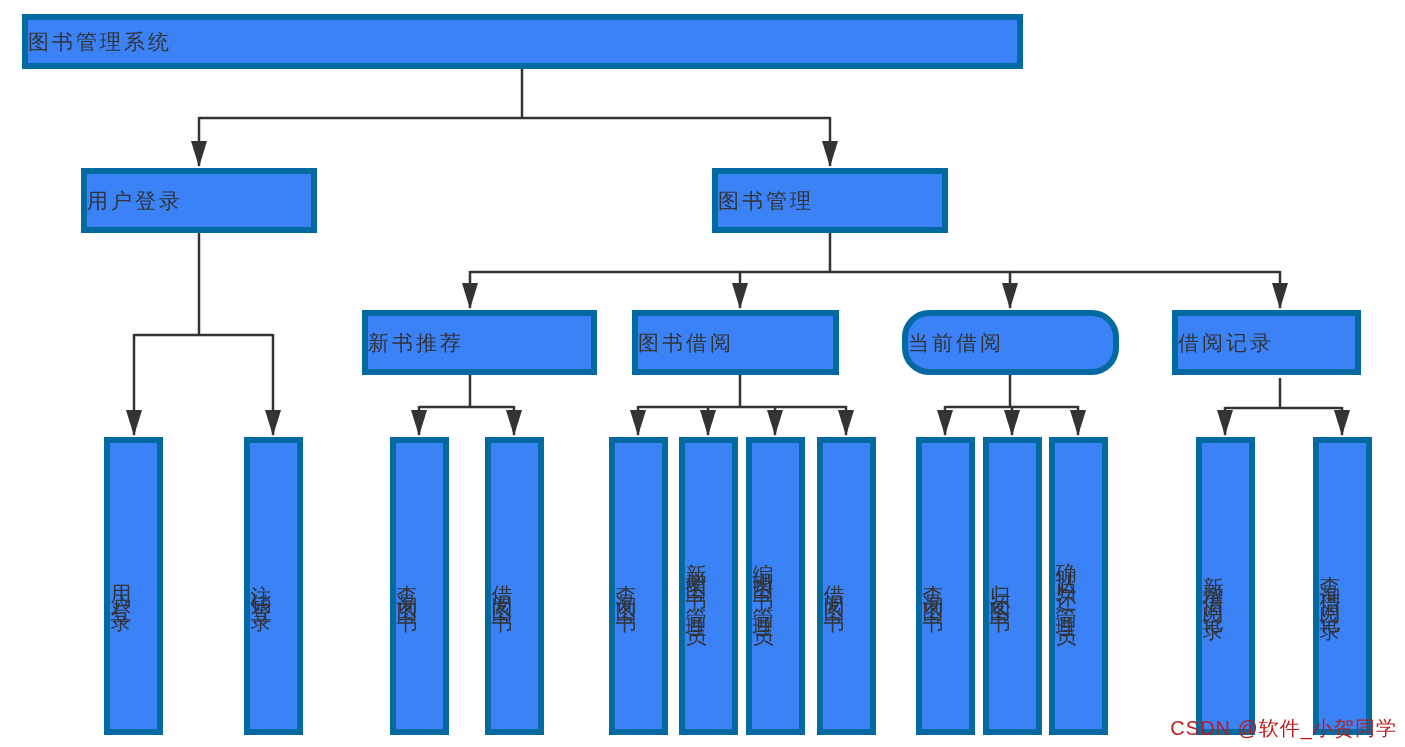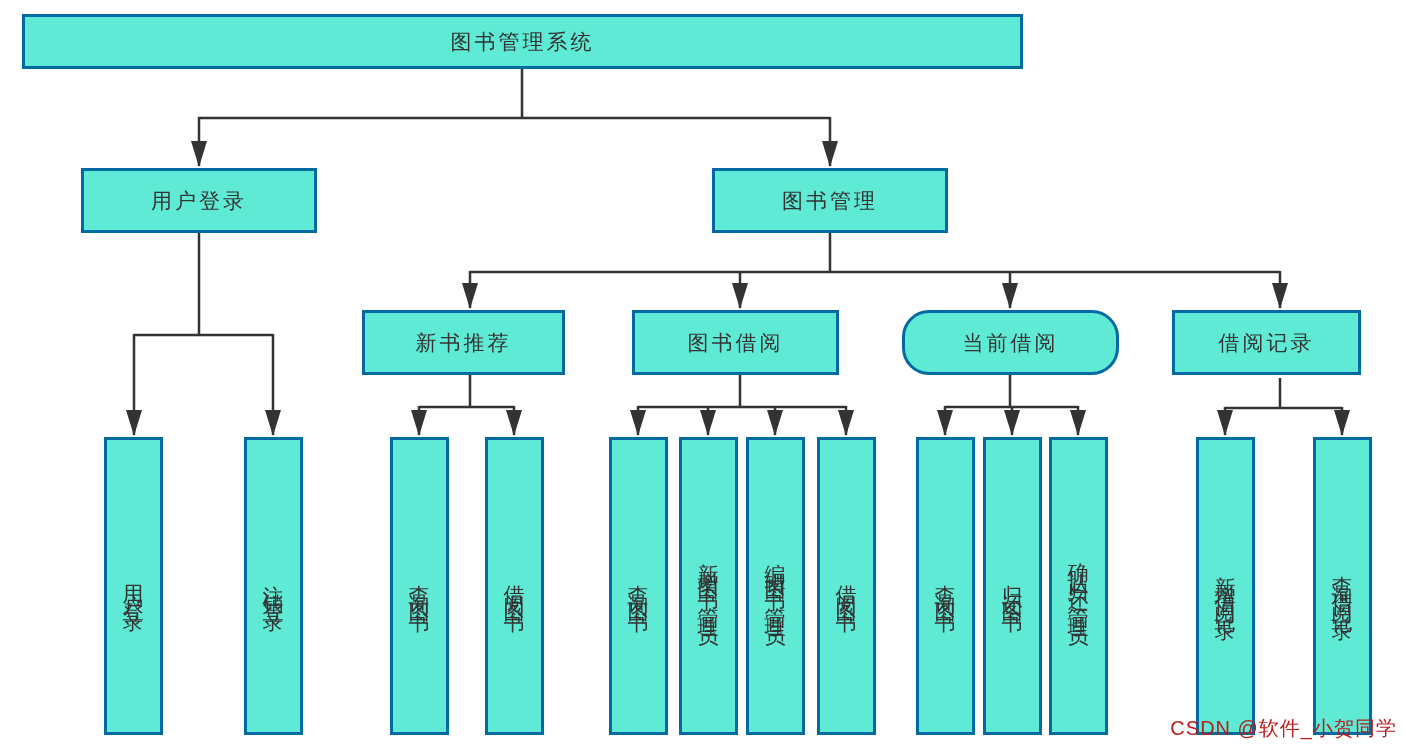--- a/index.html
+++ b/index.html
@@ -12,25 +12,25 @@
     overflow: hidden;
   }
   .connectors {
     position: absolute;
     left: 0; top: 0;
     z-index: 0;
   }
   .box {
     position: absolute;
     box-sizing: border-box;
-    border: 3px solid #0369a1;
-    background: #5eead4;
+    border: 6px solid #0369a1;
+    background: #3b82f6;
     display: flex;
     align-items: center;
-    justify-content: center;
+    justify-content: flex-start;
     color: #333333;
     z-index: 1;
   }
   .h-label {
     font-size: 21px;
     letter-spacing: 3px;
     white-space: nowrap;
     color: #333333;
   }
   .v-label {
@@ -41,21 +41,21 @@
     line-height: 1.1;
     color: #333333;
     white-space: nowrap;
   }
   
   .n-root    { left: 22px;   top: 14px;  width: 1001px; height: 55px; }
   .lvl2      { top: 168px; height: 65px; }
   .n-login   { left: 81px;  width: 236px; }
   .n-mgmt    { left: 712px; width: 236px; }
   .lvl3      { top: 310px; height: 65px; }
-  .n-rec     { left: 362px;  width: 203px; }
+  .n-rec     { left: 362px;  width: 235px; }
   .n-borrow  { left: 632px;  width: 207px; }
   .n-current { left: 902px;  width: 217px; border-radius: 27px; }
   .n-records { left: 1172px; width: 189px; }
   .leaf      { top: 437px; height: 298px; width: 59px; }
   .lf-u1 { left: 104px; }
   .lf-u2 { left: 244px; }
   .lf-n1 { left: 390px; }
   .lf-n2 { left: 485px; }
   .lf-b1 { left: 609px; }
   .lf-b2 { left: 679px; }

